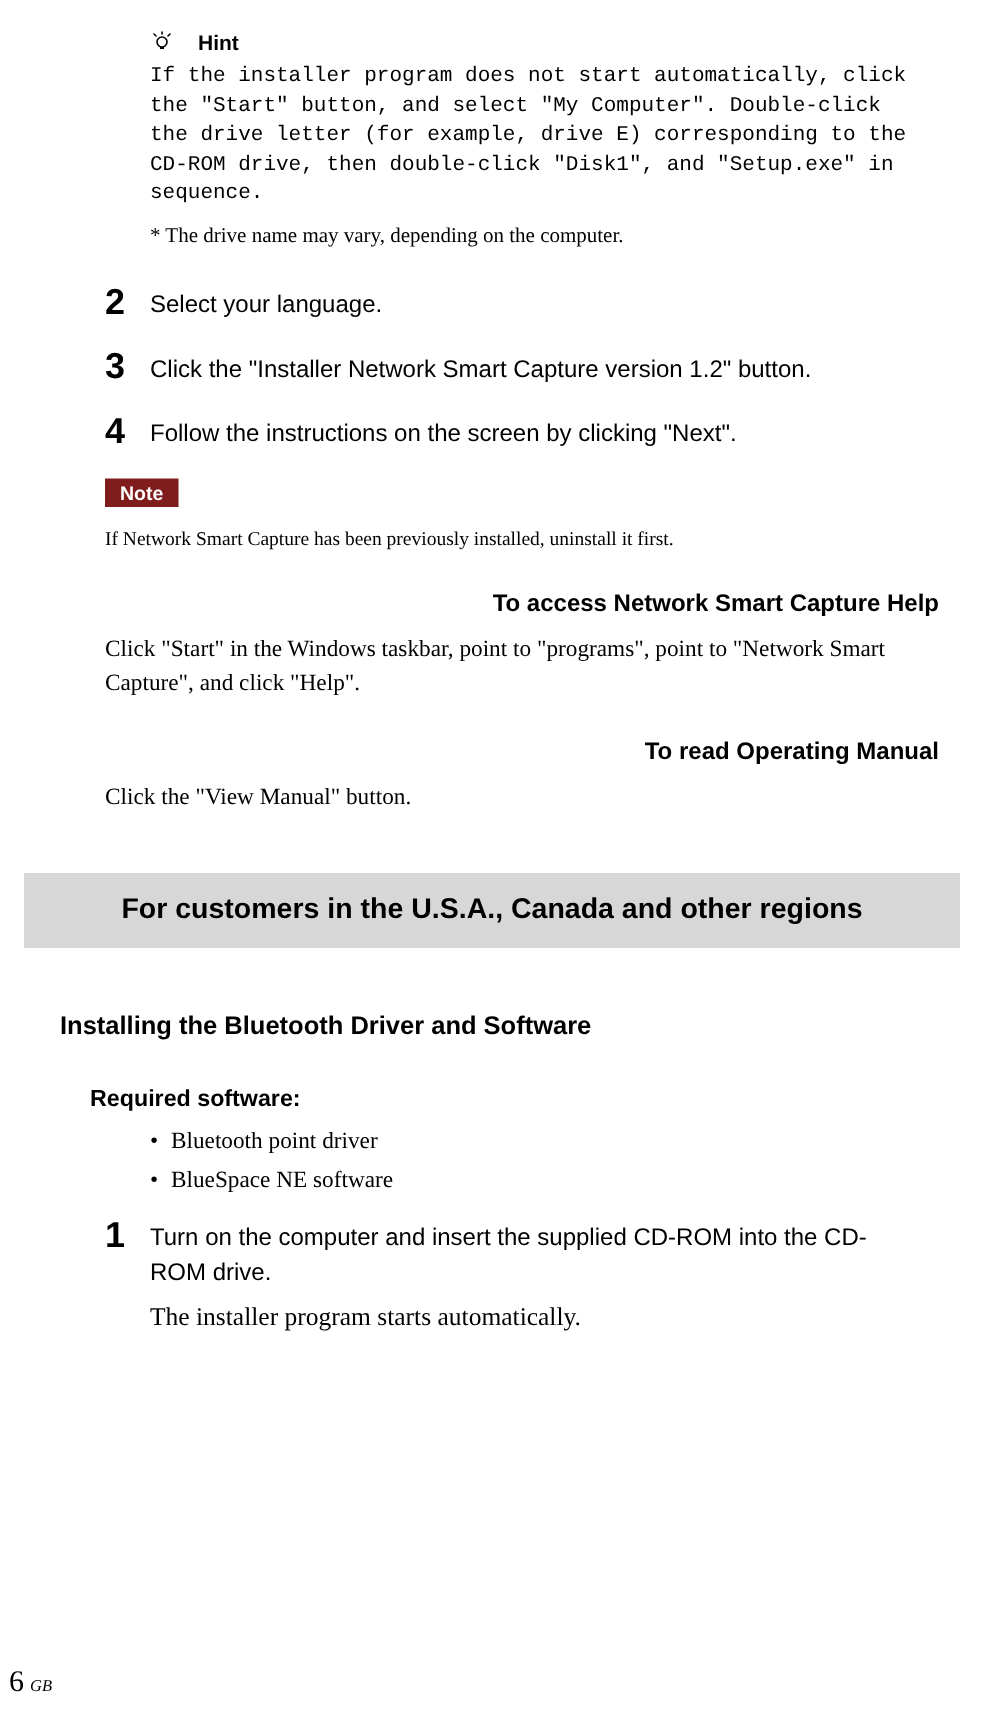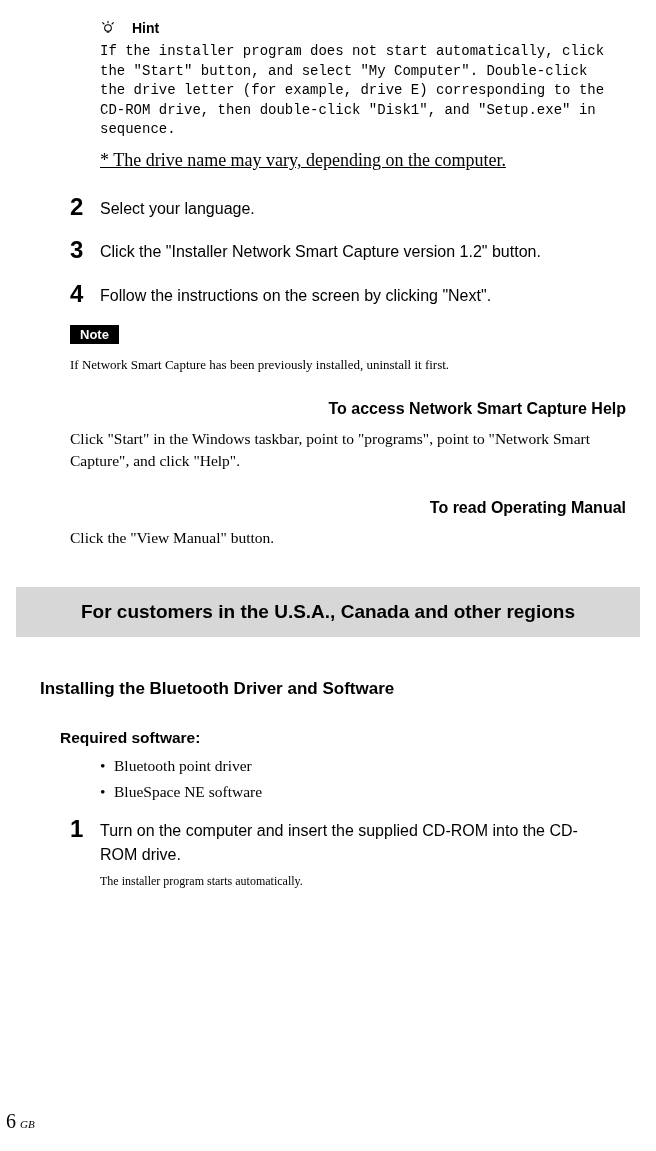--- a/index.html
+++ b/index.html
@@ -10,38 +10,38 @@
       font-family: "Times New Roman", Times, serif;
       color: #000;
       position: relative;
       padding: 20px 30px 0 30px;
     }
     .content-indent { margin-left: 70px; margin-right: 10px; }
     .hint-row { display: flex; align-items: flex-end; gap: 16px; margin-bottom: 6px; }
     .hint-icon svg { width: 16px; height: 16px; display: block; }
     .hint-label { font-family: Arial, Helvetica, sans-serif; font-weight: bold; font-size: 14px; }
     .hint-body { font-size: 14px; line-height: 1.4; margin-bottom: 8px; font-family: Liberation Mono, monospace; }
-    .asterisk-note { font-size: 18px; line-height: 1.4; text-decoration: underline; }
+    .asterisk-note { font-size: 14px; line-height: 1.4; }
     .steps { margin-left: 40px; margin-right: 20px; margin-top: 22px; }
     .step { display: flex; align-items: flex-start; margin-bottom: 18px; }
     .step-number { font-family: Arial, Helvetica, sans-serif; font-weight: bold; font-size: 24px; width: 30px; flex-shrink: 0; line-height: 1; }
     .step-body { font-family: Arial, Helvetica, sans-serif; font-size: 16px; line-height: 1.45; padding-top: 2px; }
     .note-block { margin-left: 40px; margin-top: 6px; }
-    .note-label { display: inline-block; background: #000000; color: #fff; font-family: Arial, Helvetica, sans-serif; font-weight: bold; font-size: 13px; padding: 2px 10px; }
+    .note-label { display: inline-block; background: #7f1d1d; color: #fff; font-family: Arial, Helvetica, sans-serif; font-weight: bold; font-size: 13px; padding: 2px 10px; }
     .note-body { font-size: 13px; margin-top: 12px; line-height: 1.4; }
     .subheading { margin-left: 40px; font-family: Arial, Helvetica, sans-serif; font-weight: bold; font-size: 16px; margin-top: 26px; margin-bottom: 10px; text-align: right; }
     .subbody { margin-left: 40px; margin-right: 20px; font-size: 15.5px; line-height: 1.45; }
     .section-bar { background: #d7d7d7; font-family: Arial, Helvetica, sans-serif; font-weight: bold; font-size: 19px; padding: 14px 10px; margin-top: 38px; margin-left: -14px; margin-right: -14px; text-align: center; }
     .h3 { font-family: Arial, Helvetica, sans-serif; font-weight: bold; font-size: 17px; margin-top: 42px; margin-left: 10px; }
     .req-heading { margin-left: 30px; font-family: Arial, Helvetica, sans-serif; font-weight: bold; font-size: 15.5px; margin-top: 30px; margin-bottom: 10px; }
     .bullets { margin-left: 70px; margin-right: 20px; font-size: 15.5px; }
     .bullet-row { display: flex; align-items: flex-start; margin-bottom: 8px; }
     .bullet-dot { width: 14px; flex-shrink: 0; }
     .steps2 { margin-left: 40px; margin-right: 20px; margin-top: 16px; }
-    .step2-sub { font-size: 12px; margin-top: 8px; font-family: "Times New Roman", Times, serif; }
+    .step2-sub { font-size: 17px; margin-top: 8px; font-family: "Times New Roman", Times, serif; }
     .page-footer { position: absolute; bottom: 18px; left: 6px; display: flex; align-items: baseline; gap: 4px; }
     .page-number { font-family: "Times New Roman", Times, serif; font-size: 20px; }
     .page-region { font-family: "Times New Roman", Times, serif; font-style: italic; font-size: 11px; }
   </style>
 </head>
 <body>
 
 <div class="content-indent">
   <div class="hint-row">
     <span class="hint-icon">

